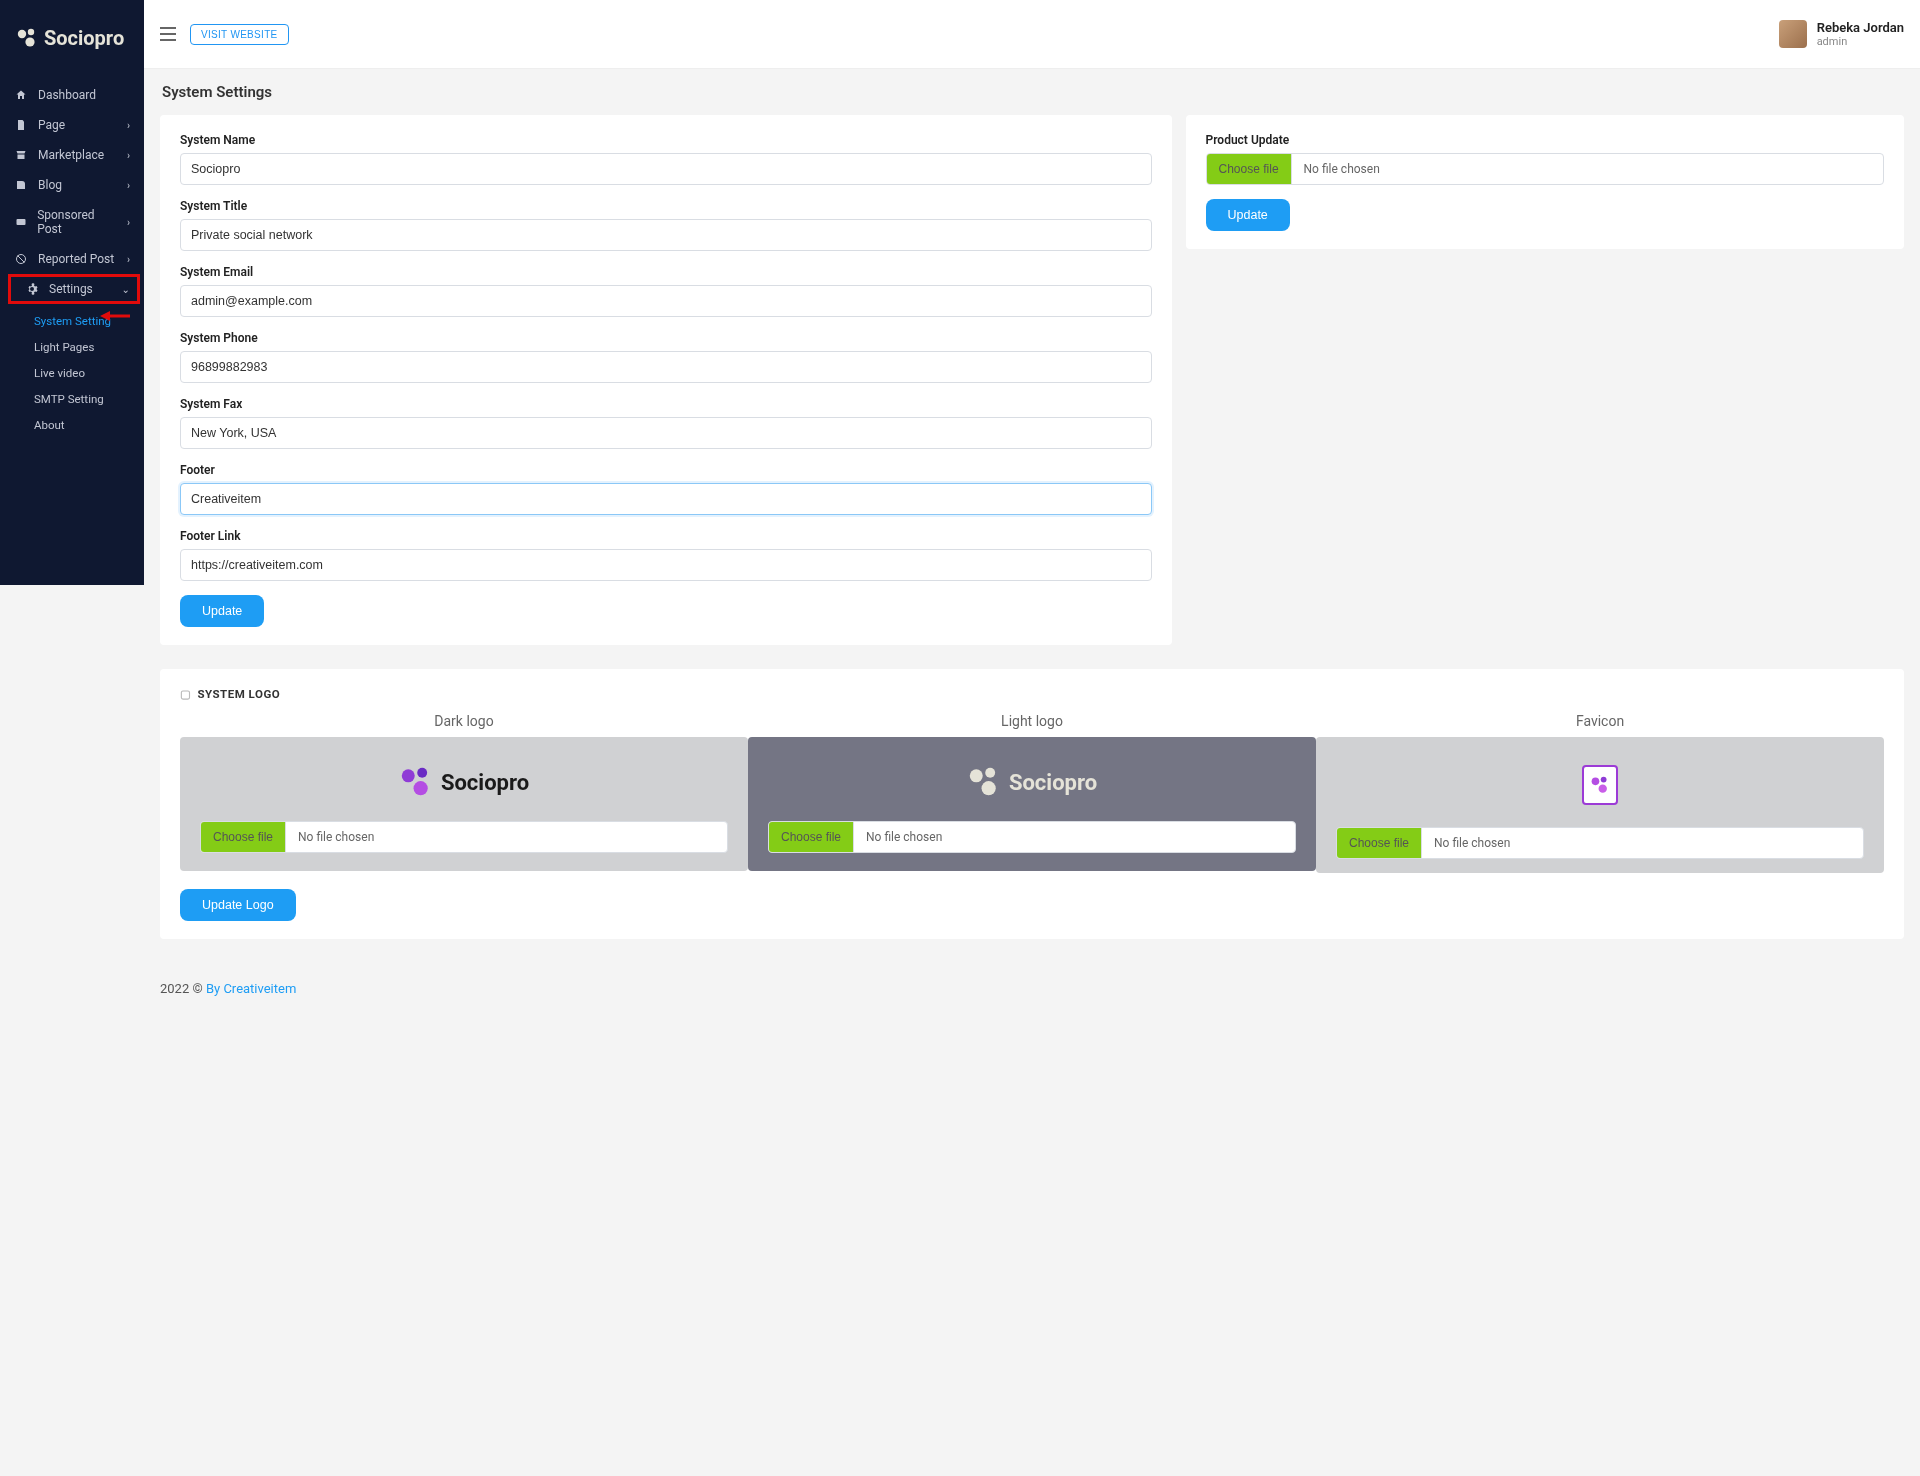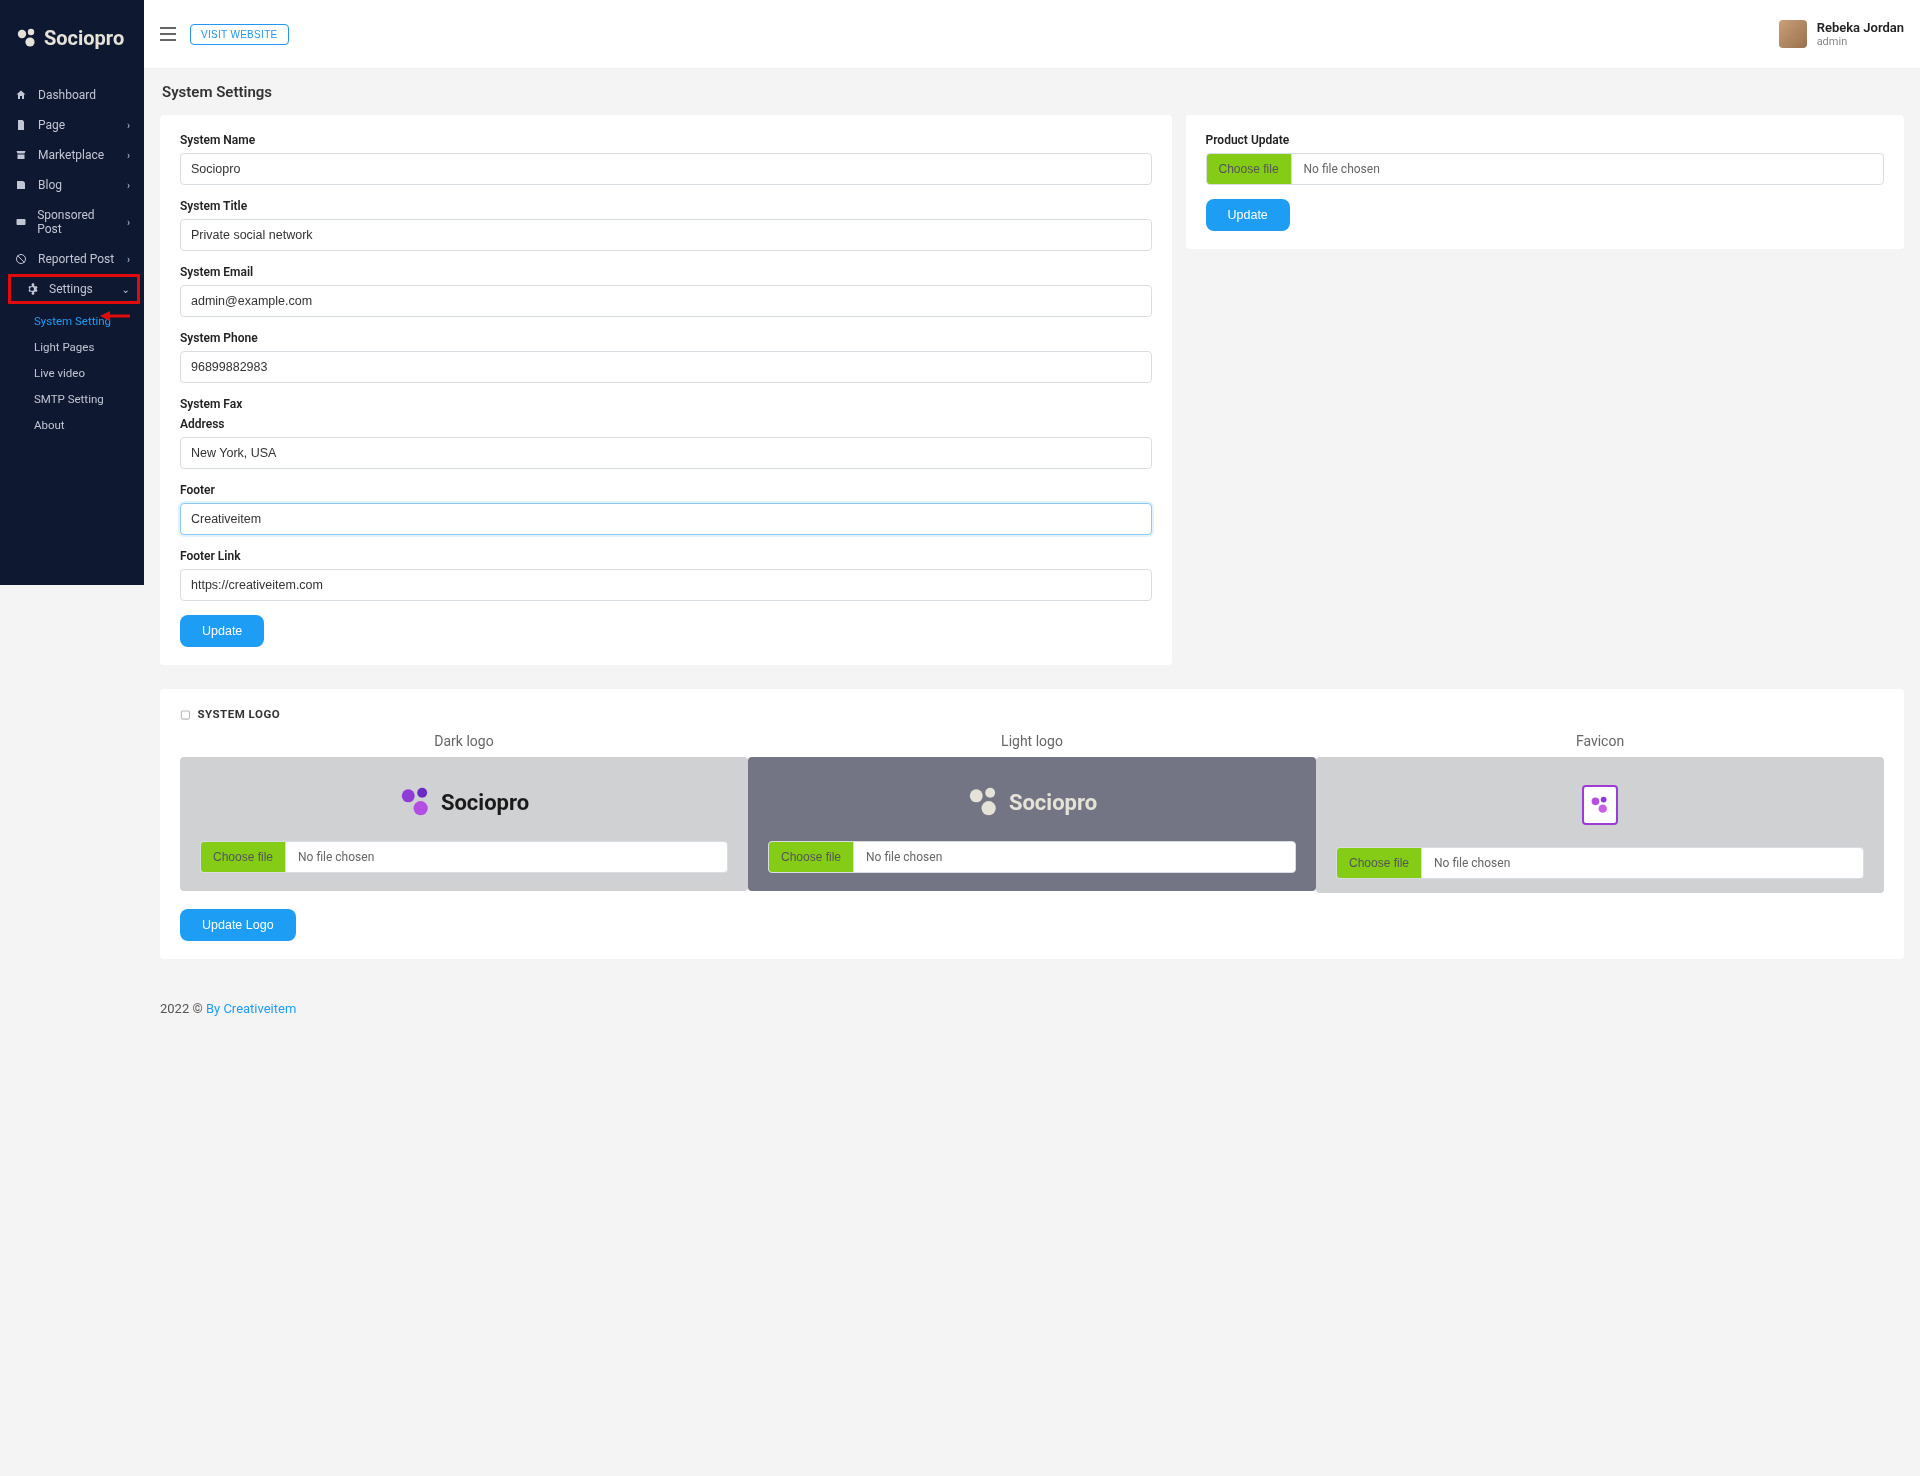--- a/index.html
+++ b/index.html
@@ -311,21 +311,20 @@
           <input class="form-input" value="Private social network" style="">
 
           <label class="form-label">System Email</label>
           <input class="form-input" value="admin@example.com" style="">
 
           <label class="form-label">System Phone</label>
           <input class="form-input" value="96899882983" style="">
 
           <label class="form-label">System Fax</label>
 
-          <label class="form-label">Address</label>
           <input class="form-input" value="New York, USA" style="">
 
           <label class="form-label">Footer</label>
           <input class="form-input focused" value="Creativeitem" style="">
 
           <label class="form-label">Footer Link</label>
           <input class="form-input" value="https://creativeitem.com" style="">
 
           <button class="btn-primary">Update</button>
         </div>

